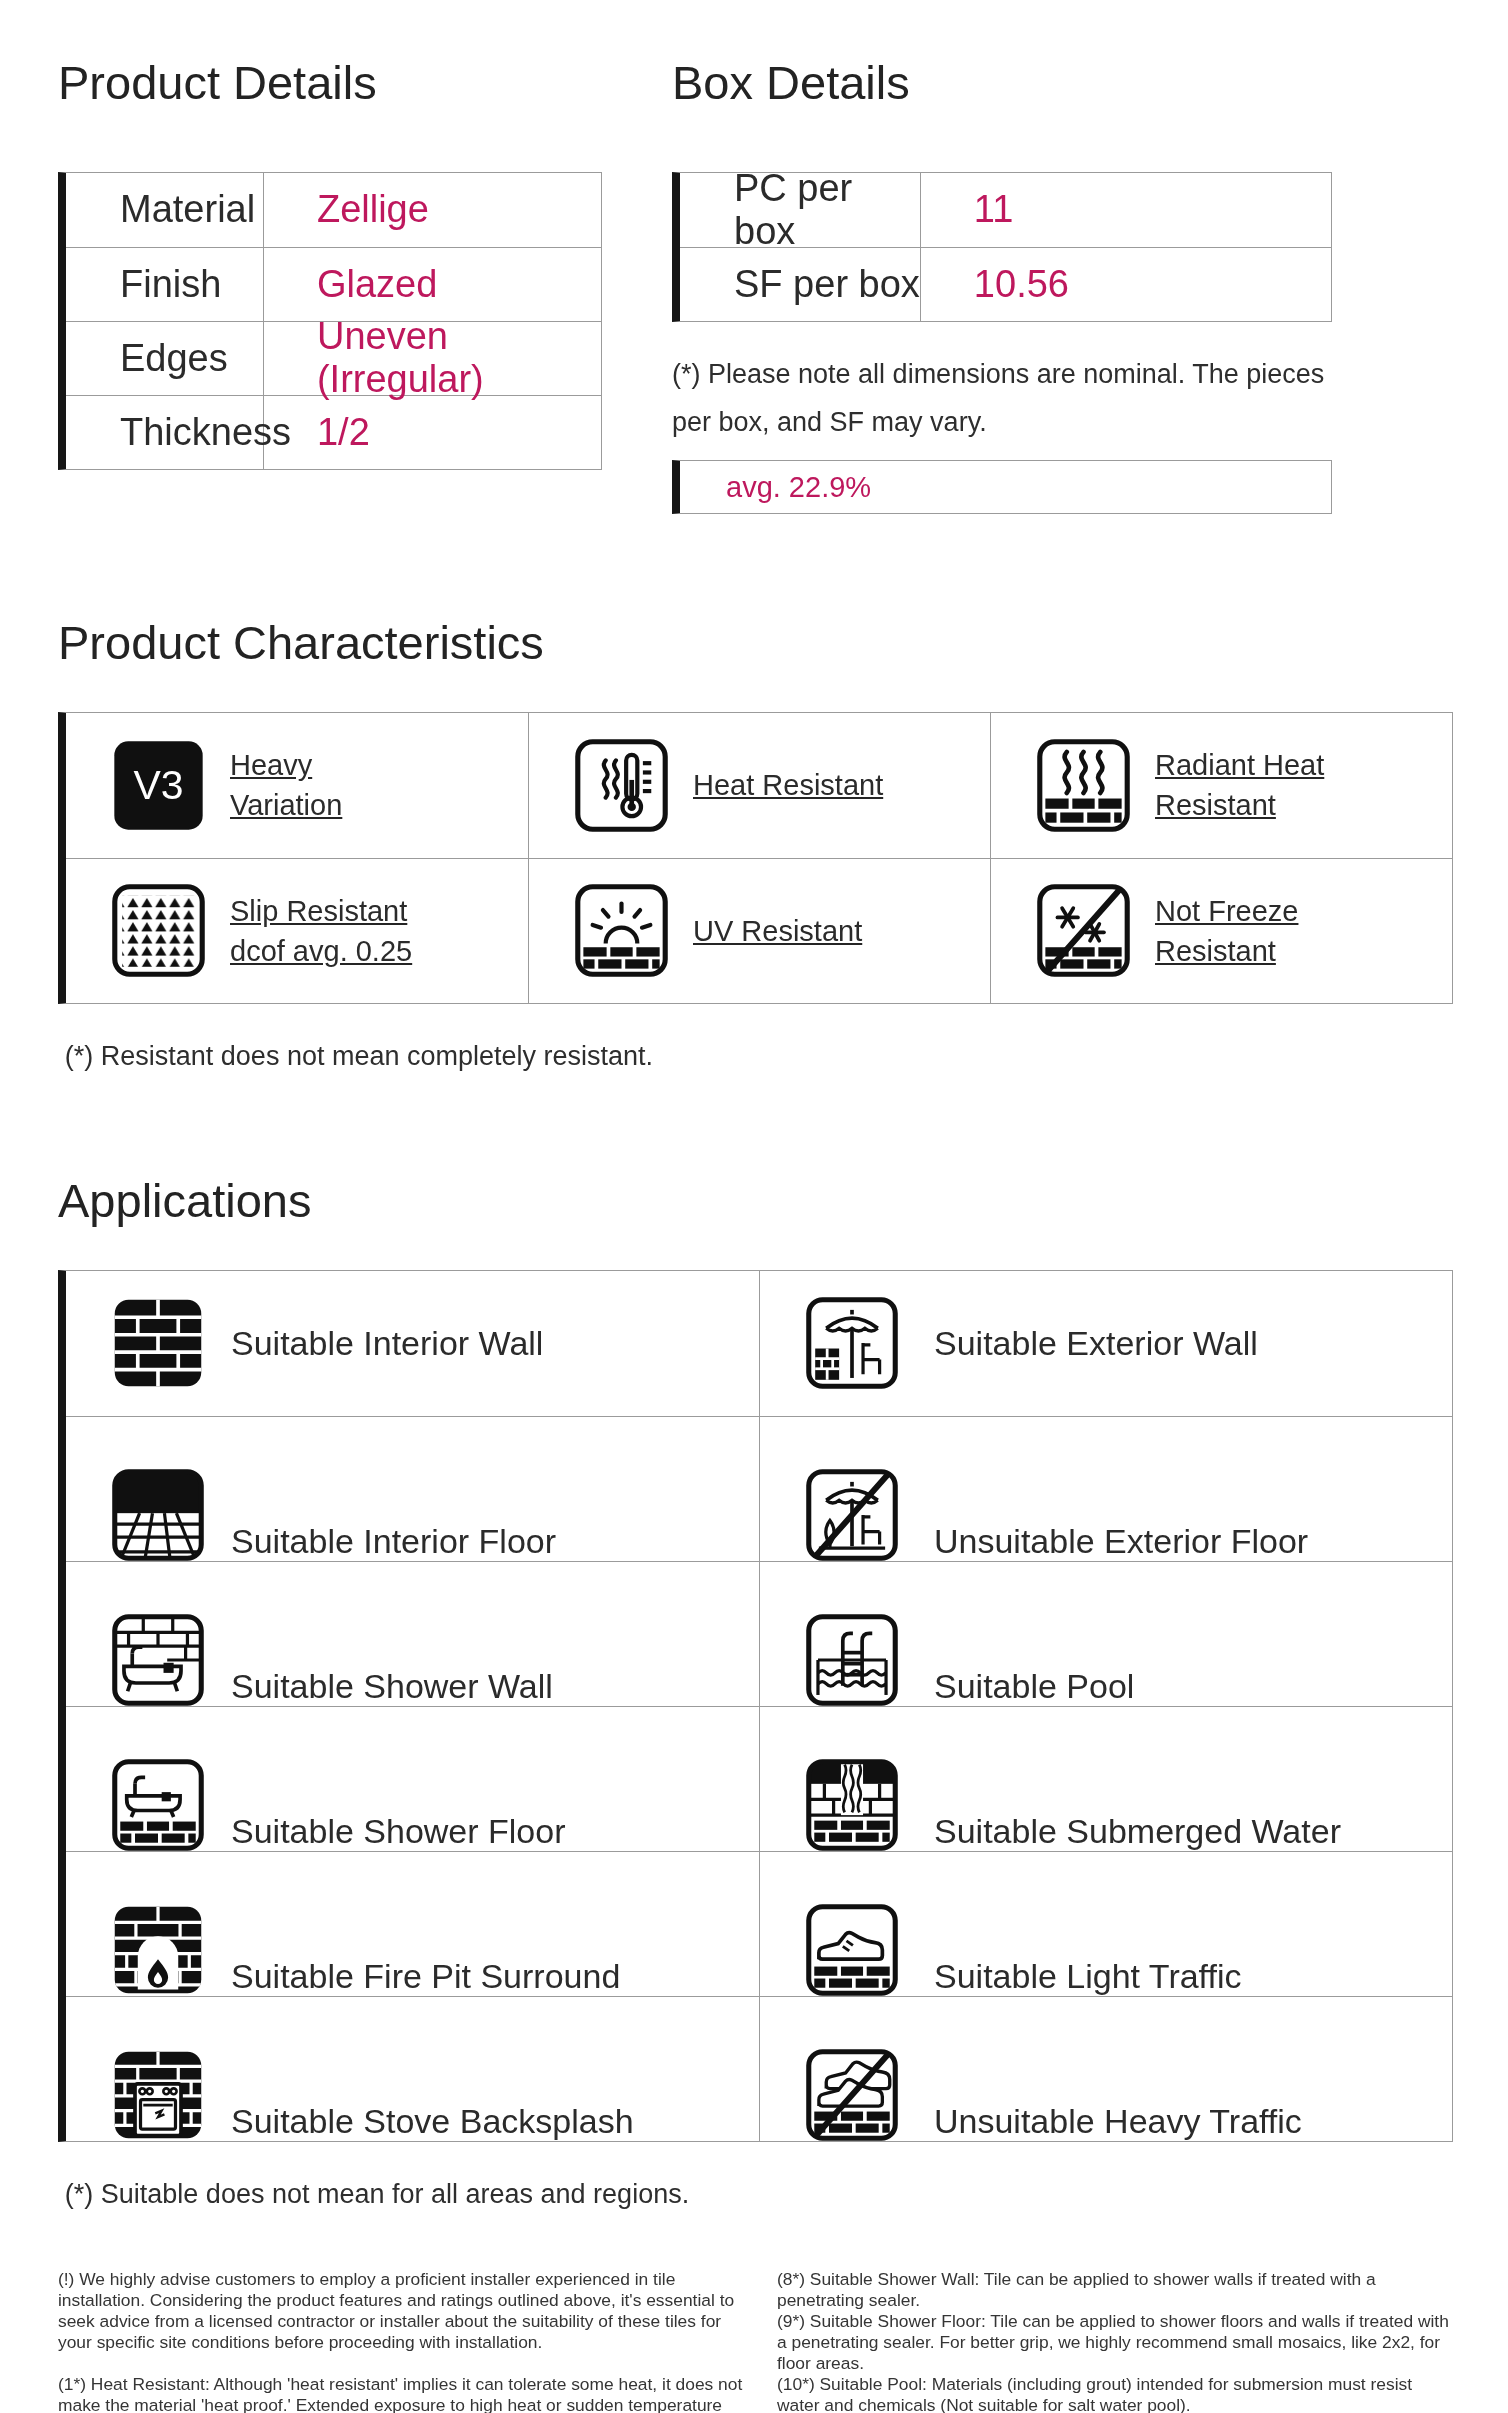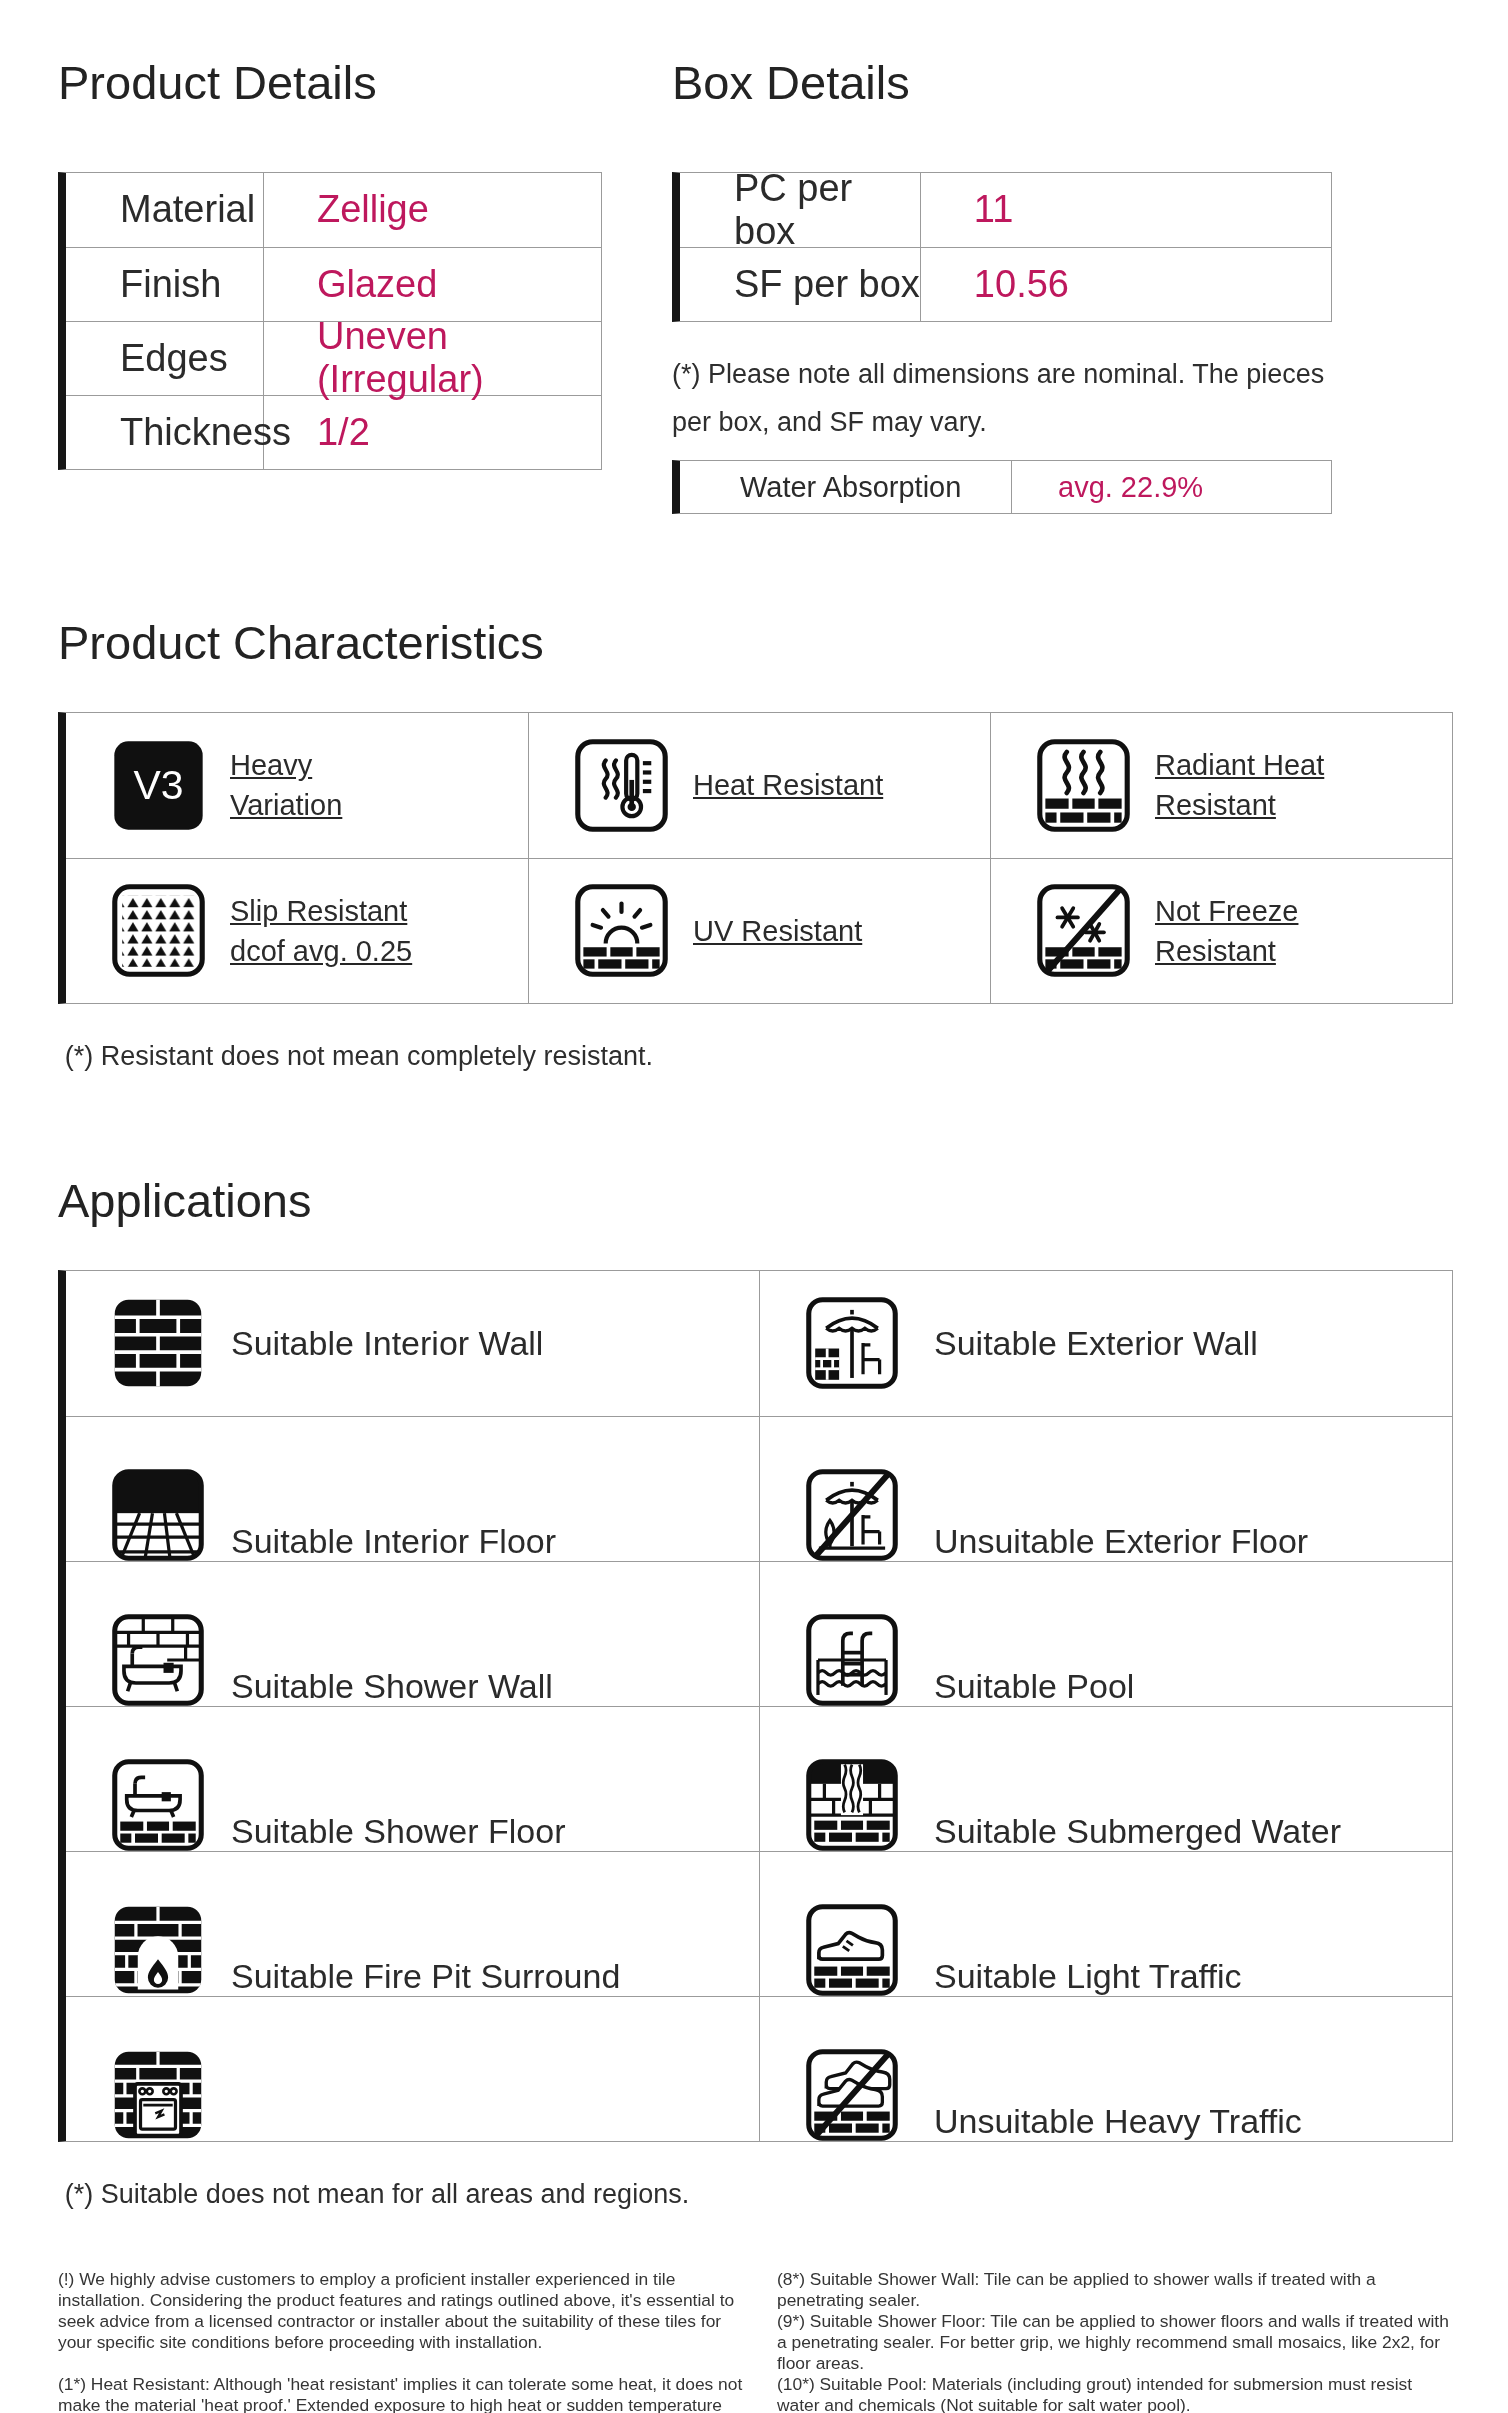--- a/index.html
+++ b/index.html
@@ -78,21 +78,20 @@
           <div class="spec-value">11</div>
         </div>
         <div class="spec-row">
           <div class="spec-label">SF  per box</div>
           <div class="spec-value">10.56</div>
         </div>
       </div>
       <p class="note">(*) Please note all dimensions are nominal. The pieces per box, and SF may vary.</p>
       <div class="tbl water">
         <div class="spec-row">
-          <div class="spec-label">Water Absorption</div>
           <div class="spec-value">avg. 22.9%</div>
         </div>
       </div>
     </section>
   </div>
 
   <section class="section-chars">
     <h1>Product Characteristics</h1>
     <div class="char-grid">
 
@@ -524,20 +523,21 @@
             <rect x="25" y="38" width="50" height="56" rx="3" fill="#ffffff" stroke="#101010" stroke-width="4"></rect>
             <circle cx="33" cy="46" r="3.2" fill="none" stroke="#101010" stroke-width="2.8"></circle>
             <circle cx="41" cy="46" r="3.2" fill="none" stroke="#101010" stroke-width="2.8"></circle>
             <circle cx="59" cy="46" r="3.2" fill="none" stroke="#101010" stroke-width="2.8"></circle>
             <circle cx="67" cy="46" r="3.2" fill="none" stroke="#101010" stroke-width="2.8"></circle>
             <rect x="31" y="55" width="38" height="32" rx="2" fill="none" stroke="#101010" stroke-width="3.5"></rect>
             <line x1="34" y1="61" x2="66" y2="61" stroke="#101010" stroke-width="3"></line>
             <path d="M47 70 l7 -3 -4 7 7 -3" fill="none" stroke="#101010" stroke-width="2.5"></path>
           </svg>
         </span>
+        <span class="app-label">Suitable Stove Backsplash</span>
       </div>
 
       <div class="app-cell">
         <span class="icon">
           <svg viewBox="0 0 100 100">
             <rect x="3" y="3" width="94" height="94" rx="15" fill="none" stroke="#101010" stroke-width="5.5"></rect>
             <path transform="translate(8,-17)" d="M14 60 v-7 q0 -5 5 -6 l16 -4 8 -10 q3 -3 7 -1 l7 4 q9 5 18 6 q8 1 8 8 v6 q0 4 -4 4 h-61 q-4 0 -4 -4 z" fill="#ffffff" stroke="#101010" stroke-width="3.6"></path>
             <path transform="translate(0,2)" d="M14 60 v-7 q0 -5 5 -6 l16 -4 8 -10 q3 -3 7 -1 l7 4 q9 5 18 6 q8 1 8 8 v6 q0 4 -4 4 h-61 q-4 0 -4 -4 z" fill="#ffffff" stroke="#101010" stroke-width="3.6"></path>
             <g fill="#101010">
               <rect x="9" y="68" width="25" height="10"></rect>

